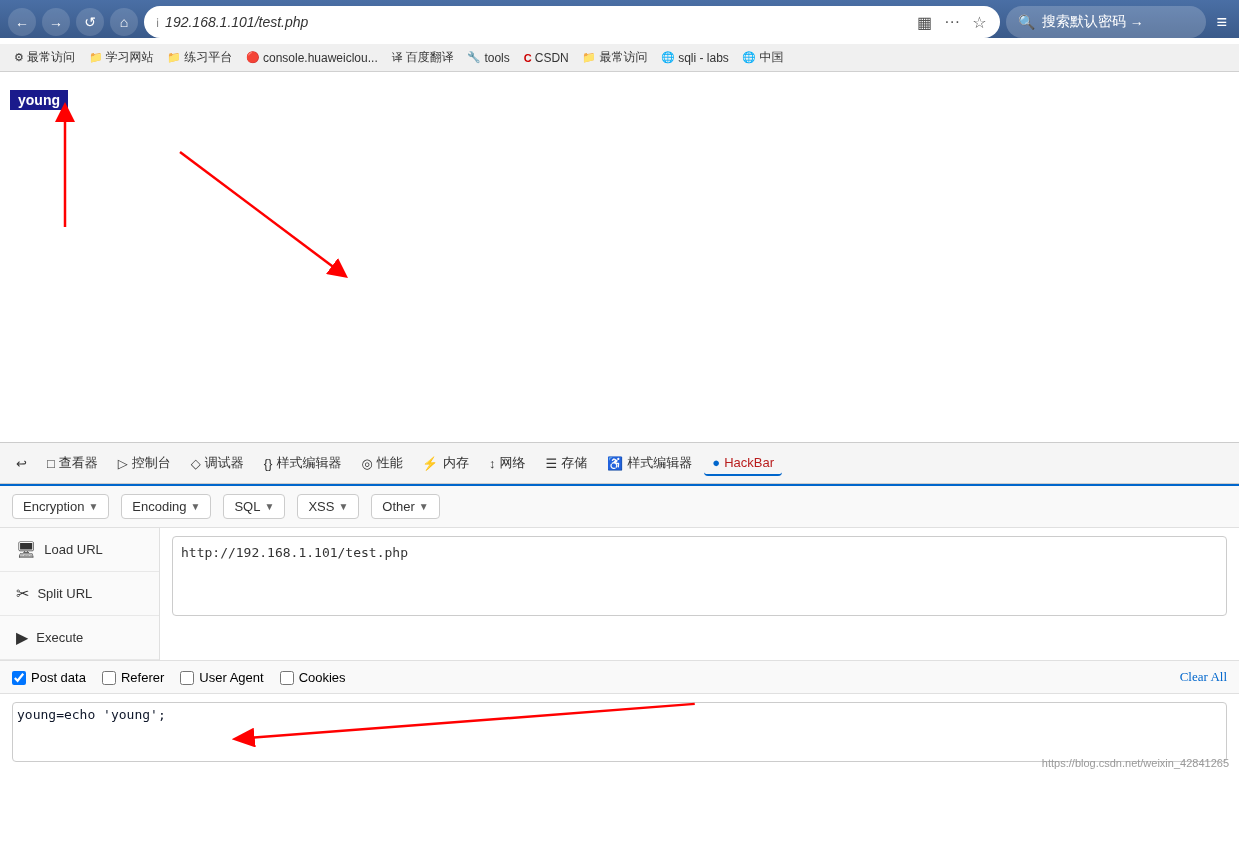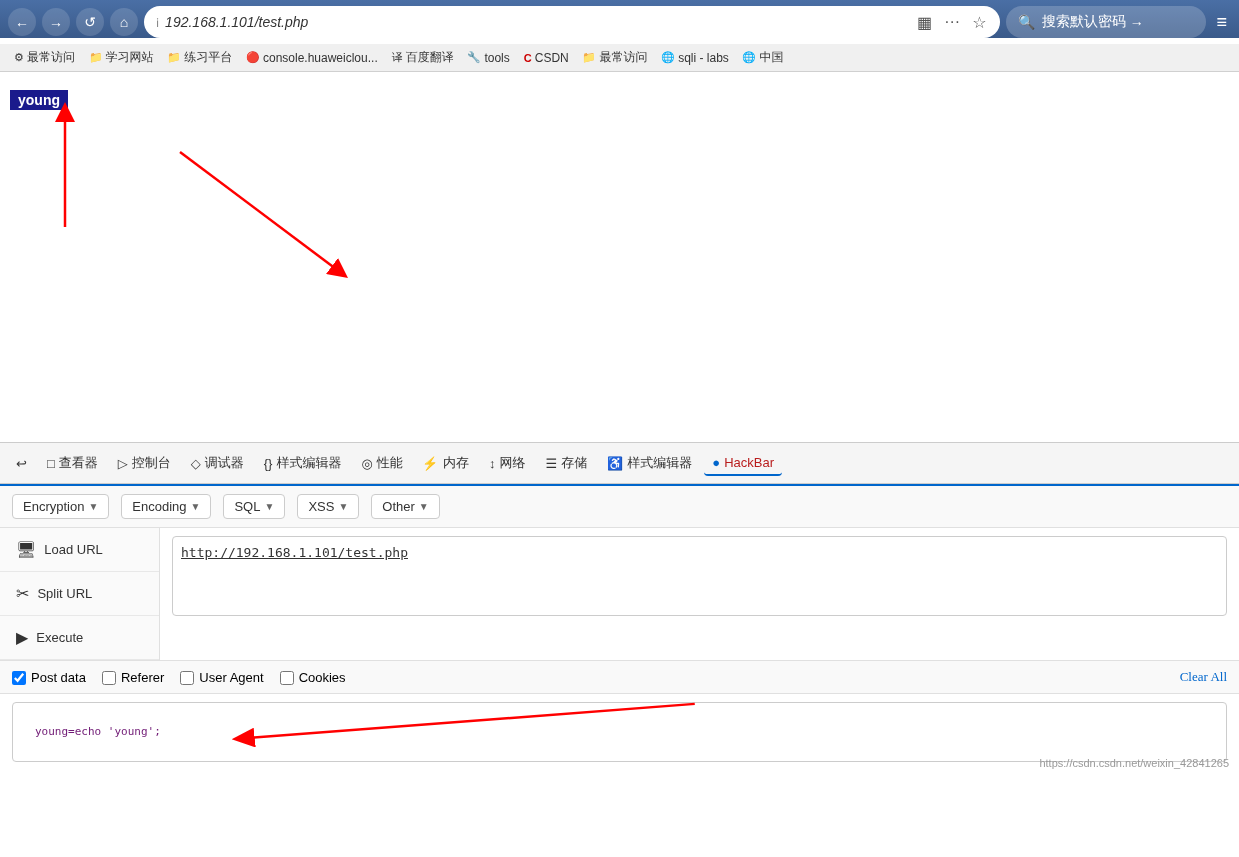--- a/index.html
+++ b/index.html
@@ -184,21 +184,20 @@
     .url-textarea {
       width: 100%;
       height: 80px;
       border: 1px solid #ccc;
       border-radius: 4px;
       padding: 8px;
       font-size: 13px;
       font-family: monospace;
       resize: none;
       color: #333;
-      text-decoration: underline;
     }
 
     
     .checkboxes-row {
       display: flex;
       align-items: flex-end;
       gap: 16px;
       padding: 8px 12px;
       border-top: 1px solid #e0e0e0;
       border-bottom: 1px solid #e0e0e0;
@@ -225,25 +224,25 @@
 
     
     .post-data-area {
       padding: 8px 12px;
     }
     .post-data-textarea {
       width: 100%;
       height: 60px;
       border: 1px solid #ccc;
       border-radius: 4px;
-      padding: 22px;
-      font-size: 11px;
+      padding: 4px;
+      font-size: 13px;
       font-family: monospace;
       resize: none;
-      color: #701a75;
+      color: #0f172a;
     }
 
     
     .watermark {
       position: absolute;
       bottom: 4px;
       right: 10px;
       font-size: 11px;
       color: #999;
     }
@@ -453,16 +452,16 @@
       <textarea class="post-data-textarea" style="">young=echo 'young';</textarea>
       
       <svg style="position:absolute;top:0;left:0;width:100%;height:100%;pointer-events:none;" viewBox="0 0 1070 80" preserveAspectRatio="none">
         <defs>
           <marker id="arrowhead2" markerWidth="8" markerHeight="8" refX="4" refY="4" orient="auto">
             <polygon points="0 0, 8 4, 0 8" fill="red"></polygon>
           </marker>
         </defs>
         <line x1="600" y1="10" x2="210" y2="45" stroke="red" stroke-width="2.5" marker-end="url(#arrowhead2)"></line>
       </svg>
-      <span class="watermark">https://csdn.csdn.net/weixin_42841265</span>
+      <span class="watermark">https://blog.csdn.net/weixin_42841265</span>
     </div>
   </div>
 </div>
 
 </body></html>

